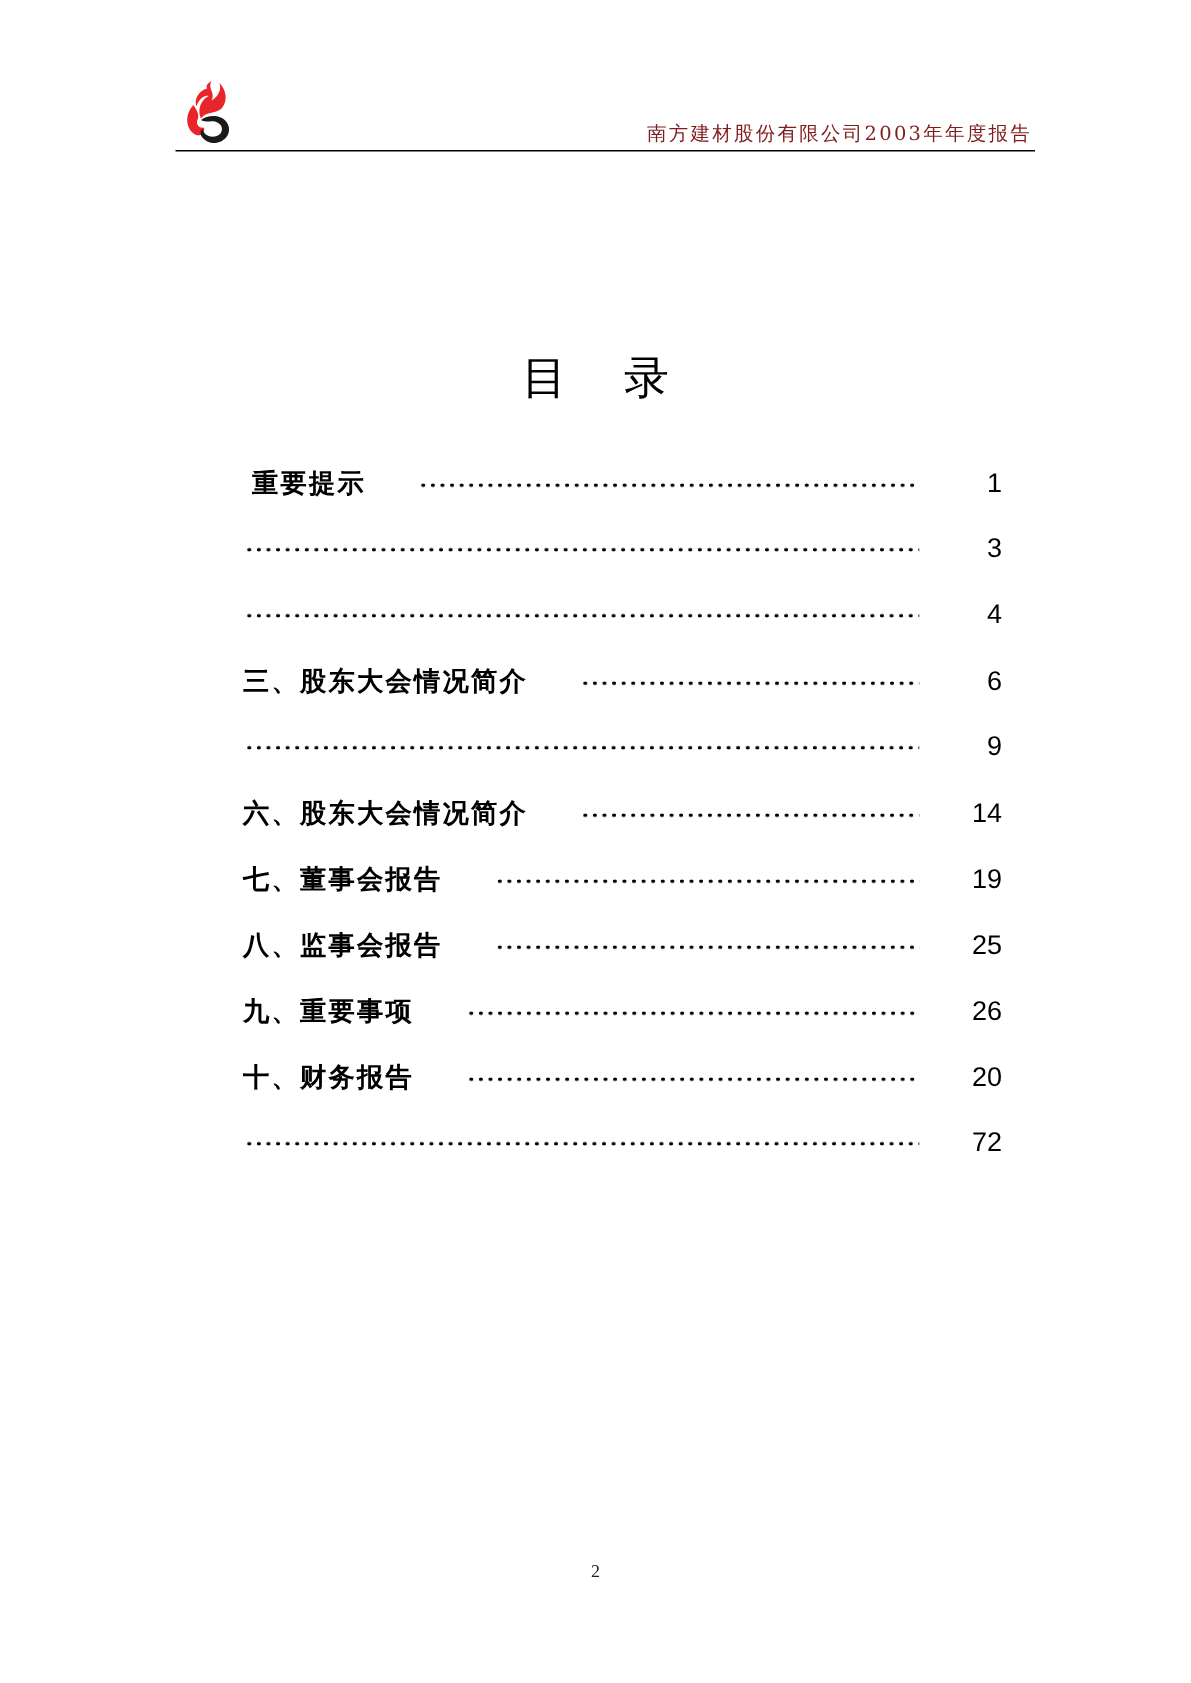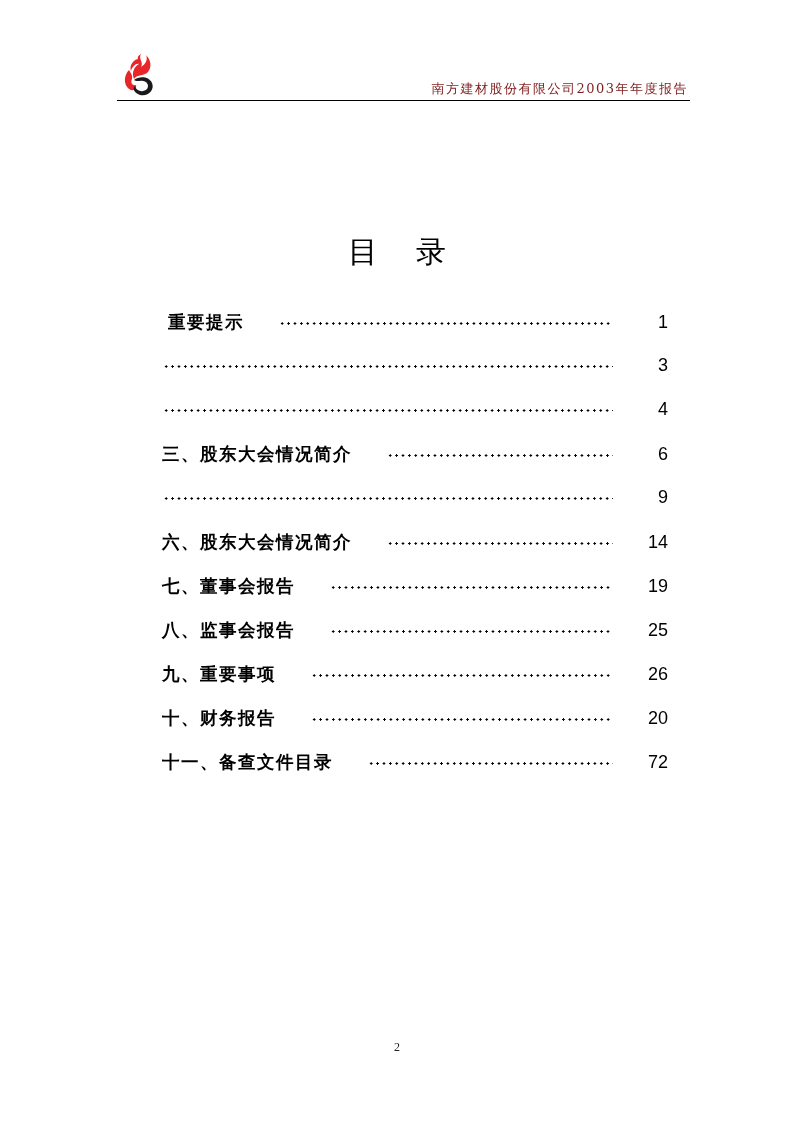--- a/index.html
+++ b/index.html
@@ -182,19 +182,18 @@
     <span class="toc-label">九、重要事项</span>
     <span class="toc-leader"></span>
     <span class="toc-page">26</span>
   </li>
   <li class="toc-item">
     <span class="toc-label">十、财务报告</span>
     <span class="toc-leader"></span>
     <span class="toc-page">20</span>
   </li>
   <li class="toc-item">
-    <span class="toc-label">十一、备查文件目录</span>
     <span class="toc-leader"></span>
     <span class="toc-page">72</span>
   </li>
 </ul>
 
 <div class="page-number">2</div>
 
 </body></html>

